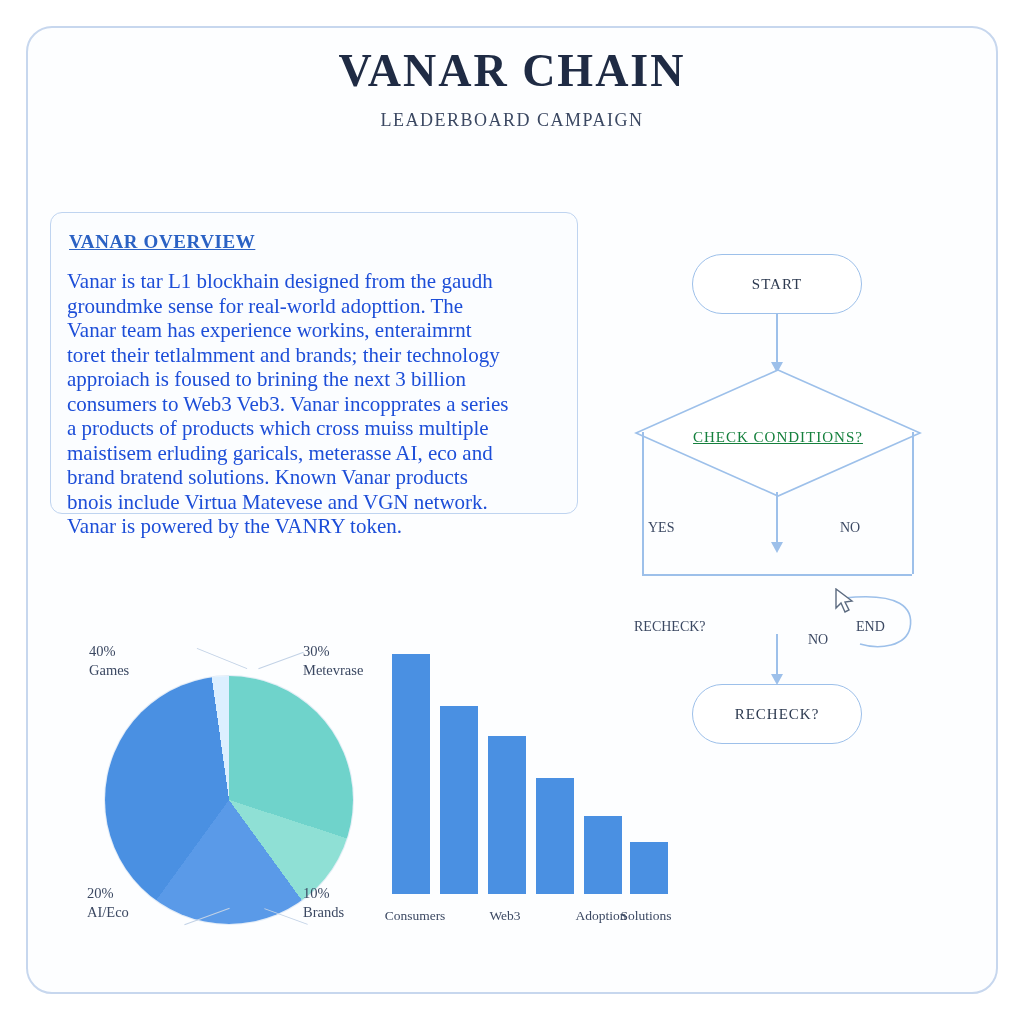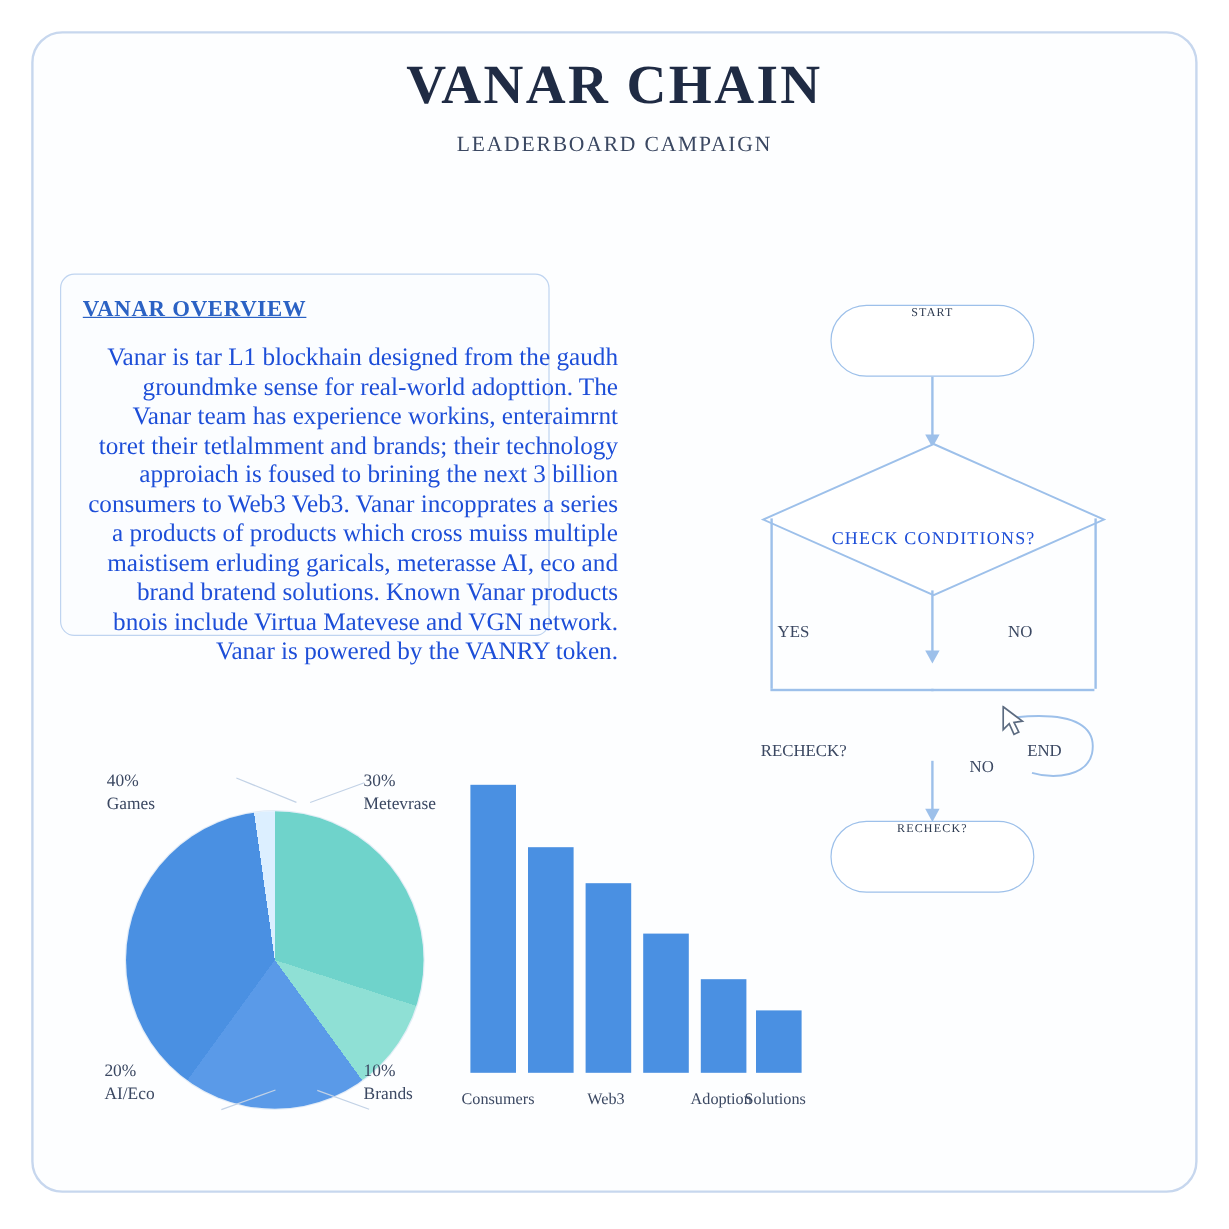--- a/index.html
+++ b/index.html
@@ -54,28 +54,27 @@
     font-size: 18px;
     letter-spacing: 1.5px;
     color: #3b4862;
     font-family: "Liberation Serif", serif;
   }
 
   
   .panel {
     position: absolute;
     left: 50px;
-    top: 228px;
-    width: 408px;
+    top: 212px;
+    width: 528px;
     height: 302px;
     border: 1.5px solid #bfd4f0;
     border-radius: 12px;
     background: #fbfdff;
     box-sizing: border-box;
-    text-align: right;
   }
   .panel-title {
     position: absolute;
     left: 18px;
     top: 18px;
     font-size: 19px;
     font-weight: bold;
     color: #2b62c4;
     letter-spacing: 0.6px;
     text-decoration: underline;
@@ -159,24 +158,24 @@
   .flow {
     position: absolute;
     left: 600px;
     top: 236px;
     width: 380px;
     height: 520px;
   }
   .node {
     position: absolute;
     display: flex;
-    align-items: flex-start;
+    align-items: center;
     justify-content: center;
     color: #2d3a50;
-    font-size: 10px;
+    font-size: 15px;
     letter-spacing: 1px;
     font-family: "Liberation Serif", serif;
     box-sizing: border-box;
   }
   .node.pill {
     border: 1.5px solid #9dc0ea;
     border-radius: 40px;
     background: #ffffff;
   }
   .diamond-wrap {
@@ -184,30 +183,31 @@
   }
   .diamond {
     position: absolute;
     left: 0; top: 0;
     width: 100%;
     height: 100%;
   }
   .diamond-text {
     position: absolute;
     left: 0;
-    top: 16px;
+    top: 4px;
     width: 100%;
     height: 100%;
     display: flex;
     align-items: center;
     justify-content: center;
     font-size: 15px;
     letter-spacing: 1px;
-    color: #1d4ed8;
-    font-family: "Liberation Serif", serif;
+    color: #15803d;
+    font-family: "Liberation Serif", serif;
+    text-decoration: underline;
   }
   .edge-label {
     position: absolute;
     font-size: 14px;
     color: #3b4862;
     font-family: Liberation Serif, serif;
   }
   .connector {
     position: absolute;
     background: #9dc0ea;

